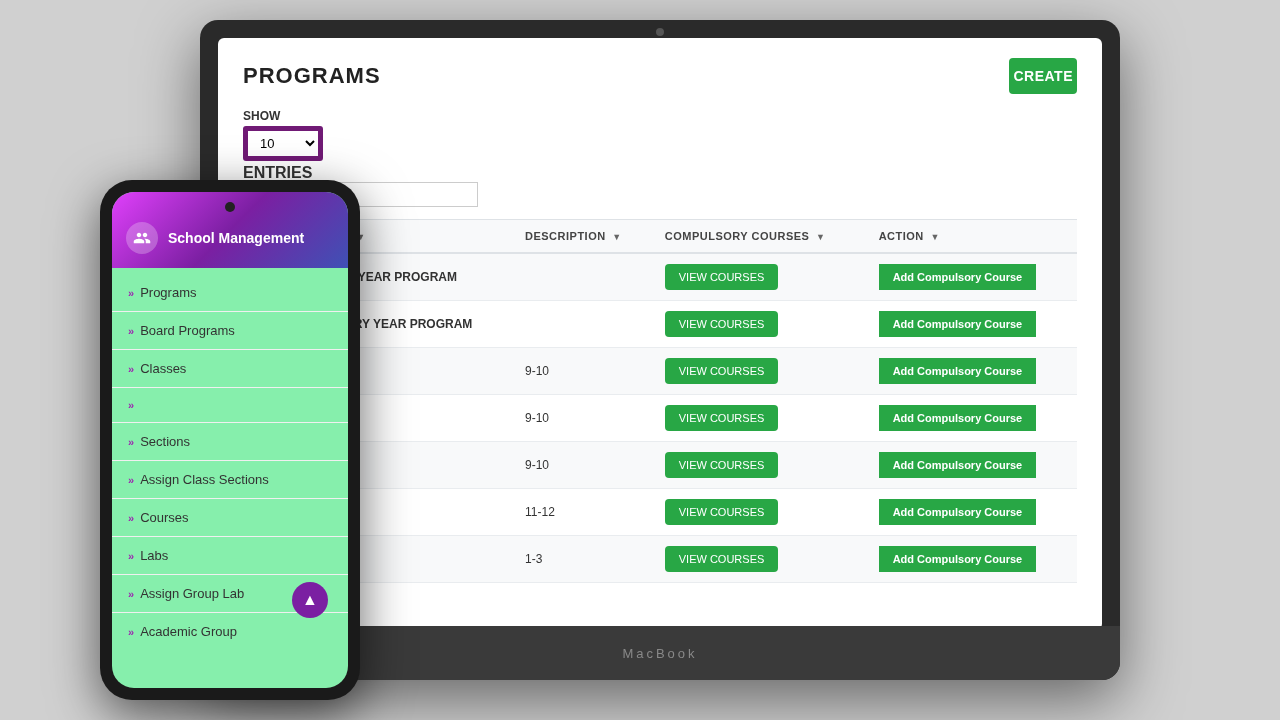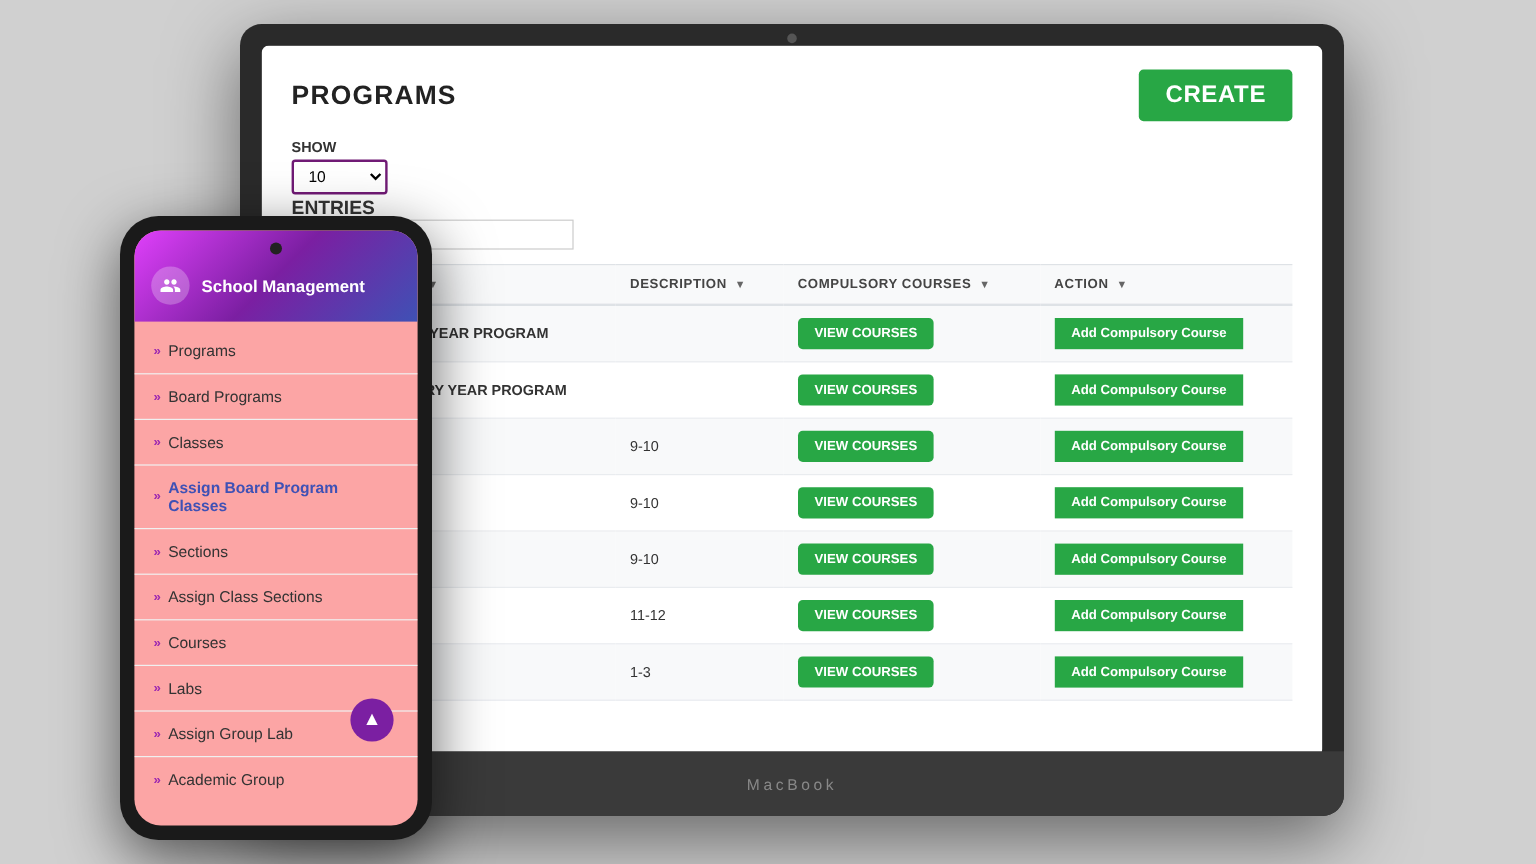--- a/index.html
+++ b/index.html
@@ -81,23 +81,23 @@
     .page-title {
       font-size: 22px;
       font-weight: 700;
       color: #222;
       letter-spacing: 1px;
     }
     .create-btn {
       background: #28a745;
       color: white;
       border: none;
-      padding: 10px 22px;
+      padding: 10px 4px;
       border-radius: 4px;
-      font-size: 20px;
+      font-size: 14px;
       font-weight: 600;
       cursor: pointer;
       letter-spacing: 0.5px;
       text-align: center;
     }
     .controls-row {
       display: flex;
       justify-content: space-between;
       align-items: flex-start;
       margin-bottom: 12px;
@@ -106,21 +106,21 @@
     .show-section label {
       font-size: 12px;
       font-weight: 600;
       color: #333;
       display: block;
       margin-bottom: 3px;
     }
     .show-select {
       width: 80px;
       padding: 4px 8px;
-      border: 2px solid #701a75;
+      border: 5px solid #701a75;
       border-radius: 3px;
       font-size: 13px;
       background: white;
     }
     .entries-label {
       font-size: 16px;
       font-weight: 600;
       color: #333;
       margin-top: 3px;
     }
@@ -184,21 +184,21 @@
       font-size: 12px;
       color: #333;
     }
     .view-courses-btn {
       background: #28a745;
       color: white;
       border: none;
       padding: 7px 14px;
       border-radius: 4px;
       font-size: 11px;
-      font-weight: 700;
+      font-weight: 400;
       cursor: pointer;
       white-space: nowrap;
     }
     .add-compulsory-btn {
       background: #28a745;
       color: white;
       border: none;
       padding: 7px 14px;
       border-radius: 0;
       font-size: 11px;
@@ -214,21 +214,21 @@
       top: 180px;
       width: 260px;
       height: 520px;
       background: #1a1a1a;
       border-radius: 32px;
       box-shadow: 0 15px 50px rgba(0,0,0,0.6);
       padding: 12px;
       z-index: 10;
     }
     .mobile-screen {
-      background: #fca5a5;
+      background: #86efac;
       border-radius: 22px;
       height: 100%;
       overflow: hidden;
       position: relative;
     }
     .mobile-notch {
       width: 10px;
       height: 10px;
       background: #222;
       border-radius: 50%;
@@ -430,21 +430,20 @@
           <span>Board Programs</span>
         </div>
         <div class="nav-divider"></div>
         <div class="mobile-nav-item">
           <span class="chevron">»</span>
           <span>Classes</span>
         </div>
         <div class="nav-divider"></div>
         <div class="mobile-nav-item active">
           <span class="chevron">»</span>
-          <span>Assign Board Program Classes</span>
         </div>
         <div class="nav-divider"></div>
         <div class="mobile-nav-item">
           <span class="chevron">»</span>
           <span>Sections</span>
         </div>
         <div class="nav-divider"></div>
         <div class="mobile-nav-item">
           <span class="chevron">»</span>
           <span>Assign Class Sections</span>

